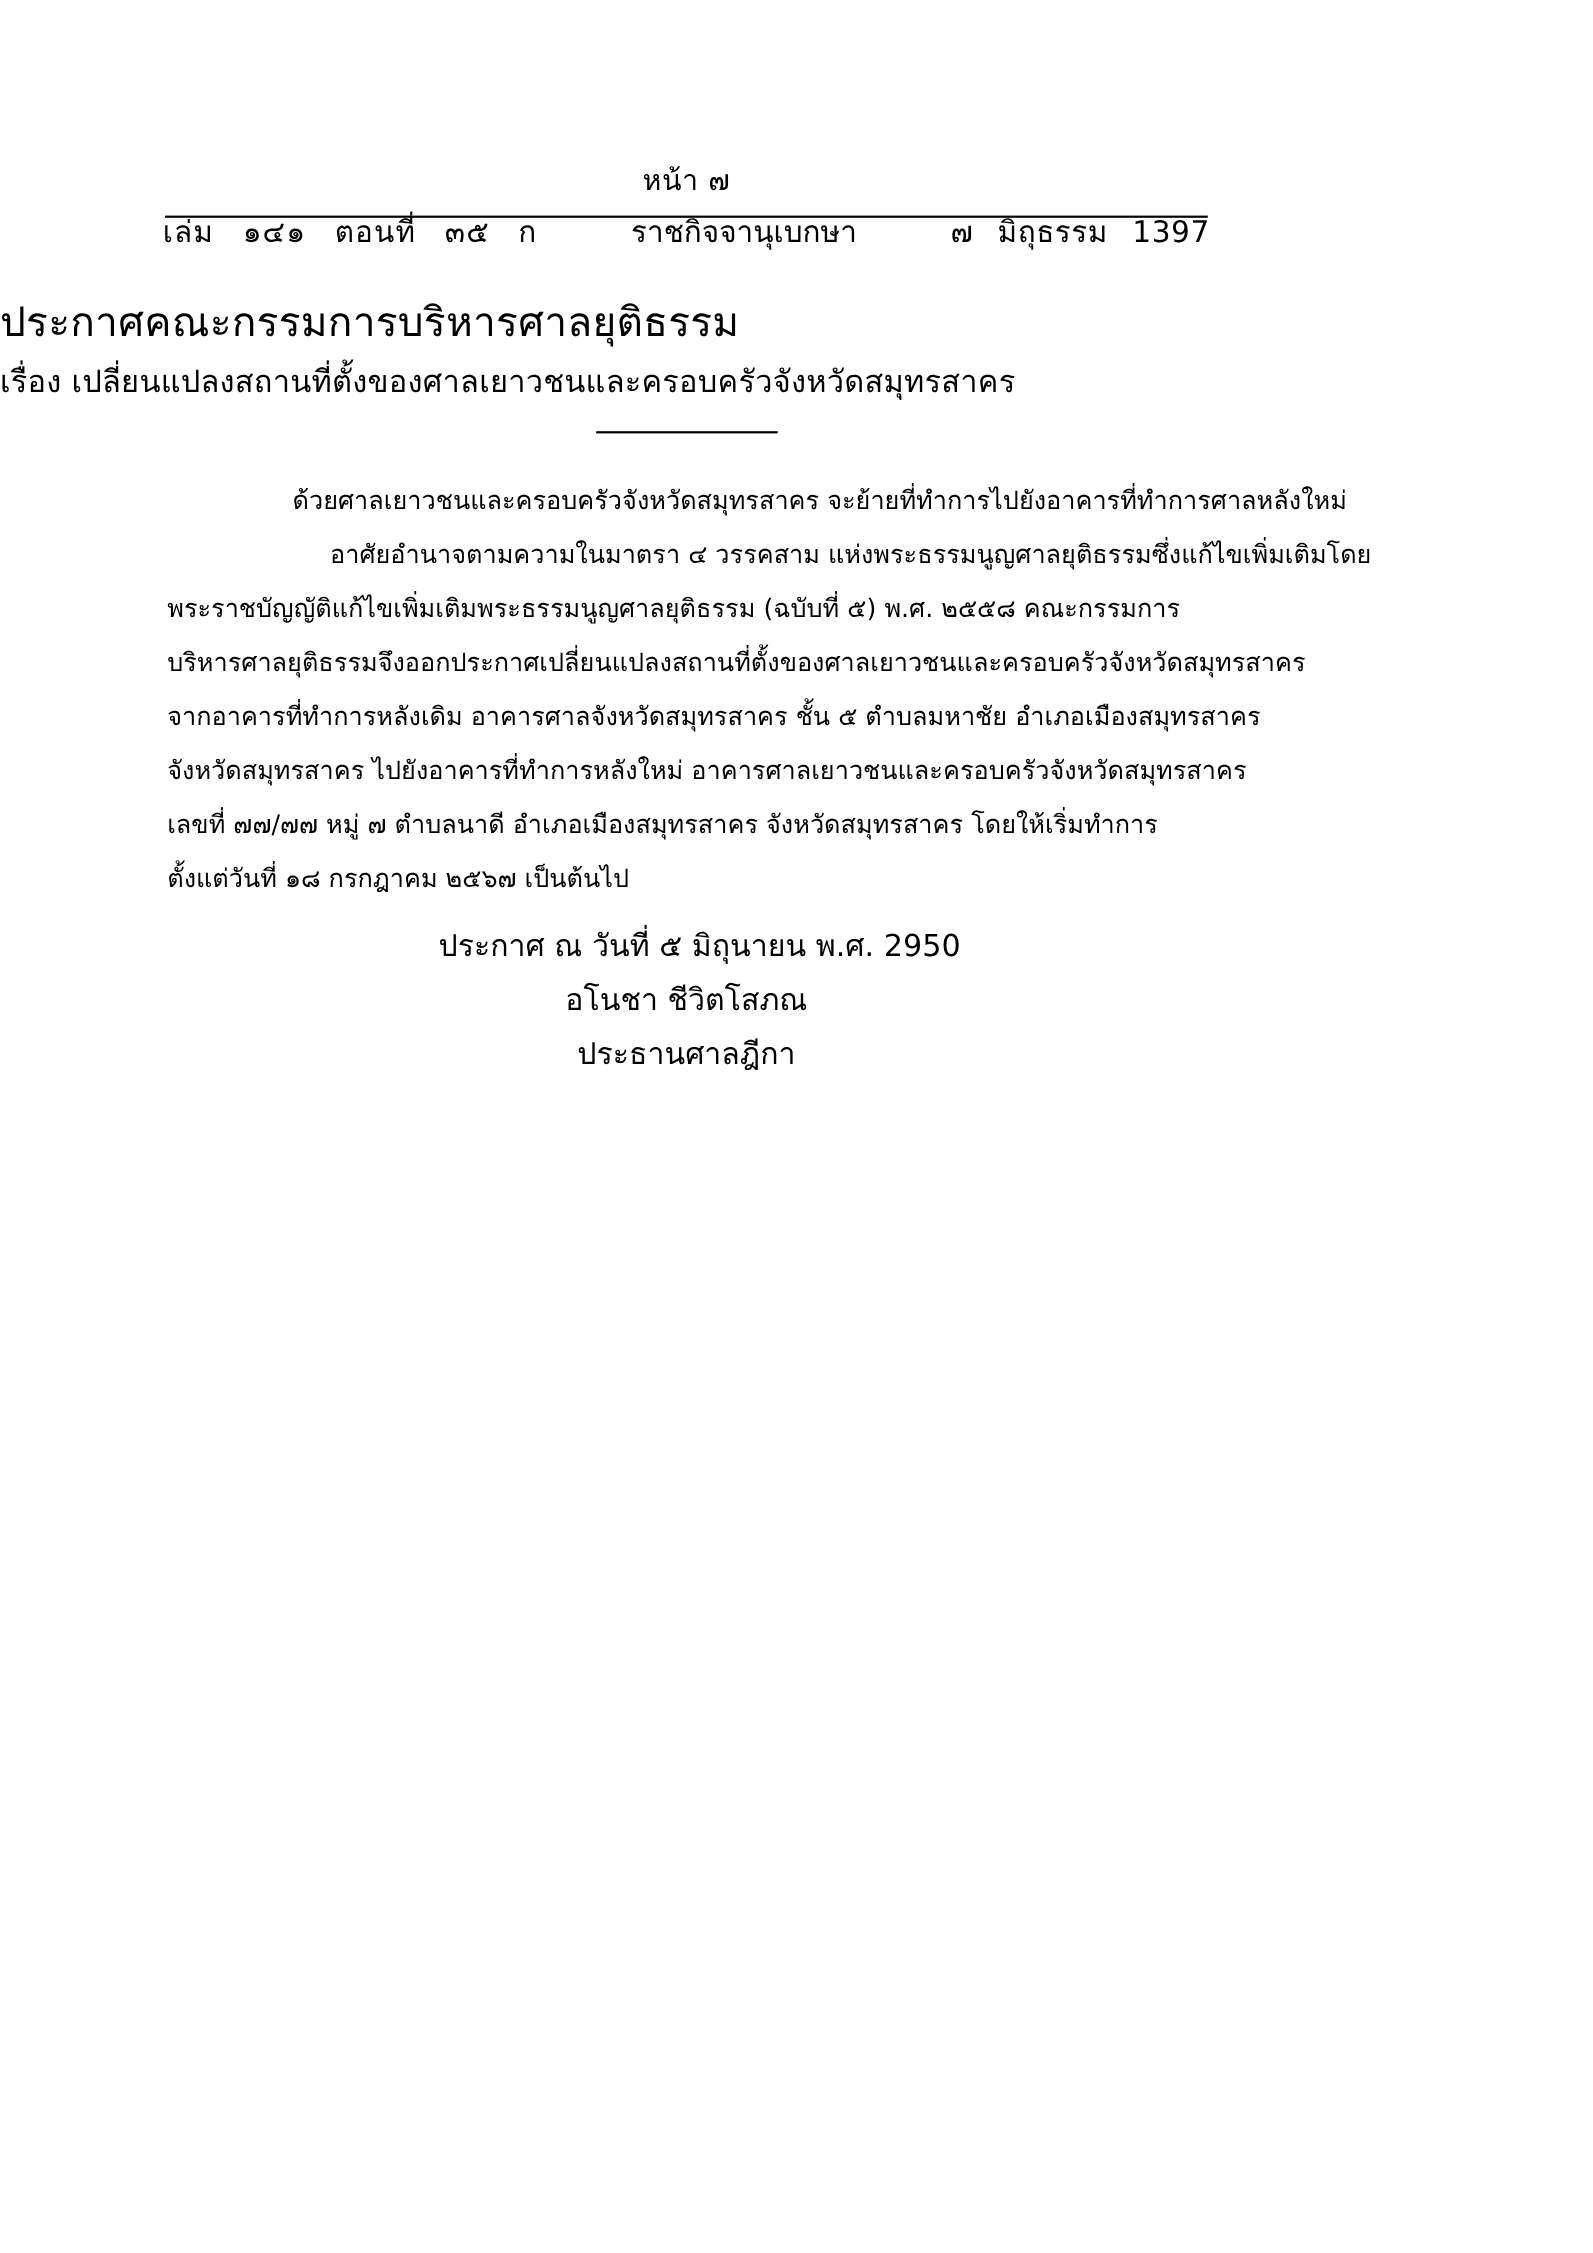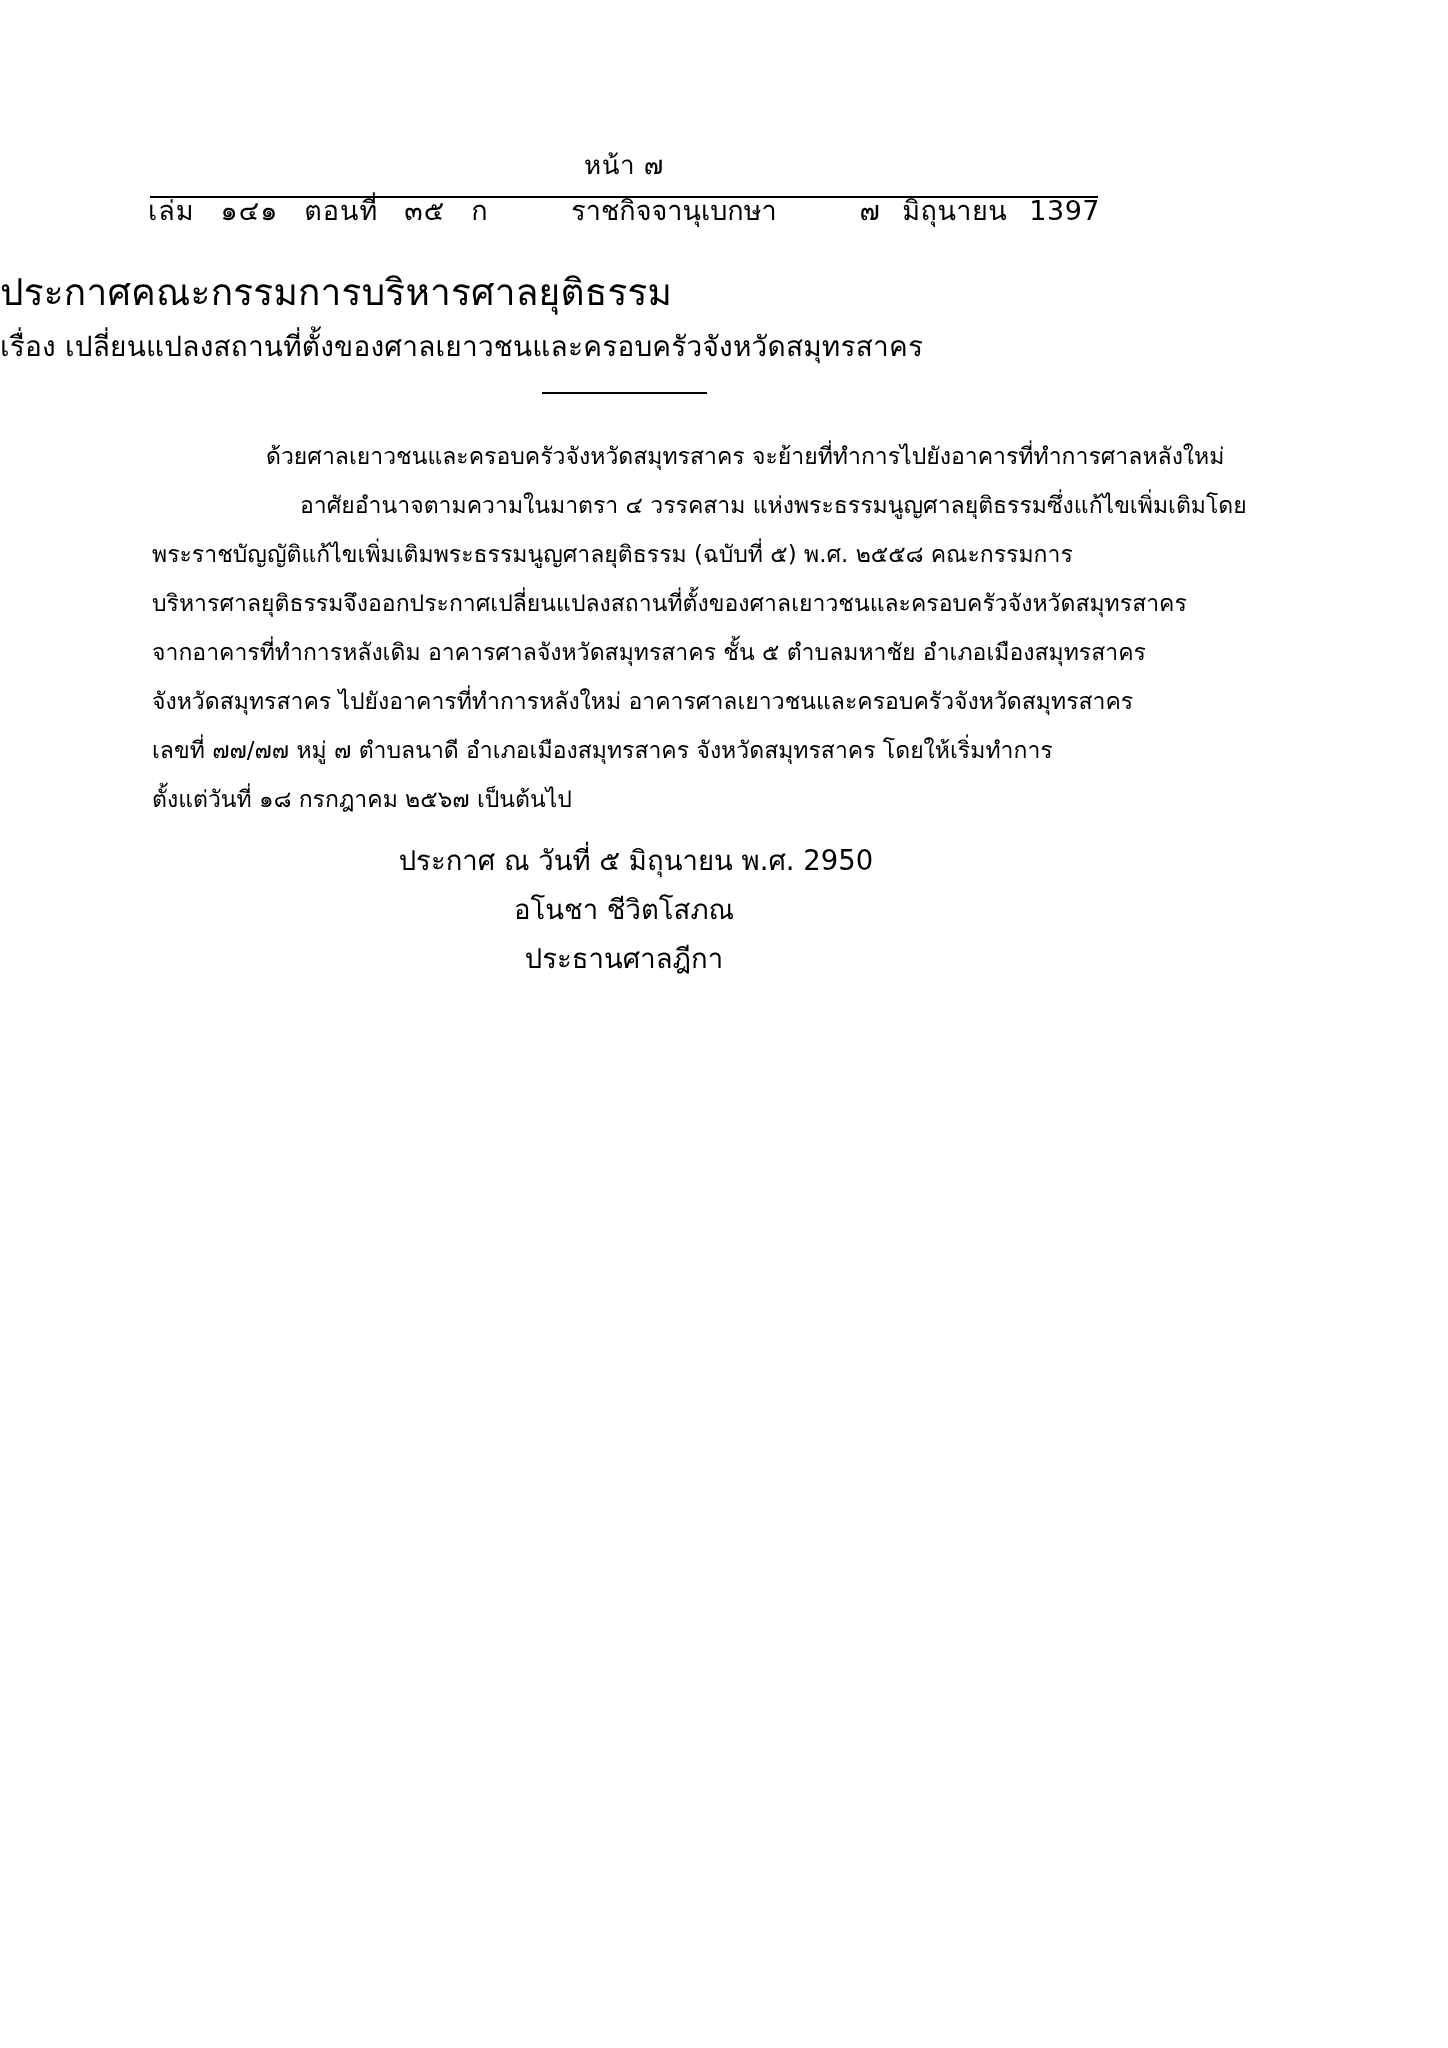--- a/index.html
+++ b/index.html
@@ -136,21 +136,21 @@
       <div class="header-left">
         <span class="seg">เล่ม</span>
         <span class="seg">๑๔๑</span>
         <span class="seg">ตอนที่</span>
         <span class="seg">๓๕</span>
         <span class="seg">ก</span>
       </div>
       <div class="header-center">ราชกิจจานุเบกษา</div>
       <div class="header-right">
         <span>๗</span>
-        <span>มิถุนายน</span>
+        <span>มิถุธรรม</span>
         <span>1397</span>
       </div>
     </div>
   </div>
   <div class="header-rule"></div>
 
   <div class="title-block">
     <div class="title-main">ประกาศคณะกรรมการบริหารศาลยุติธรรม</div>
     <div class="title-sub">เรื่อง  เปลี่ยนแปลงสถานที่ตั้งของศาลเยาวชนและครอบครัวจังหวัดสมุทรสาคร</div>
     <div class="divider"></div>

